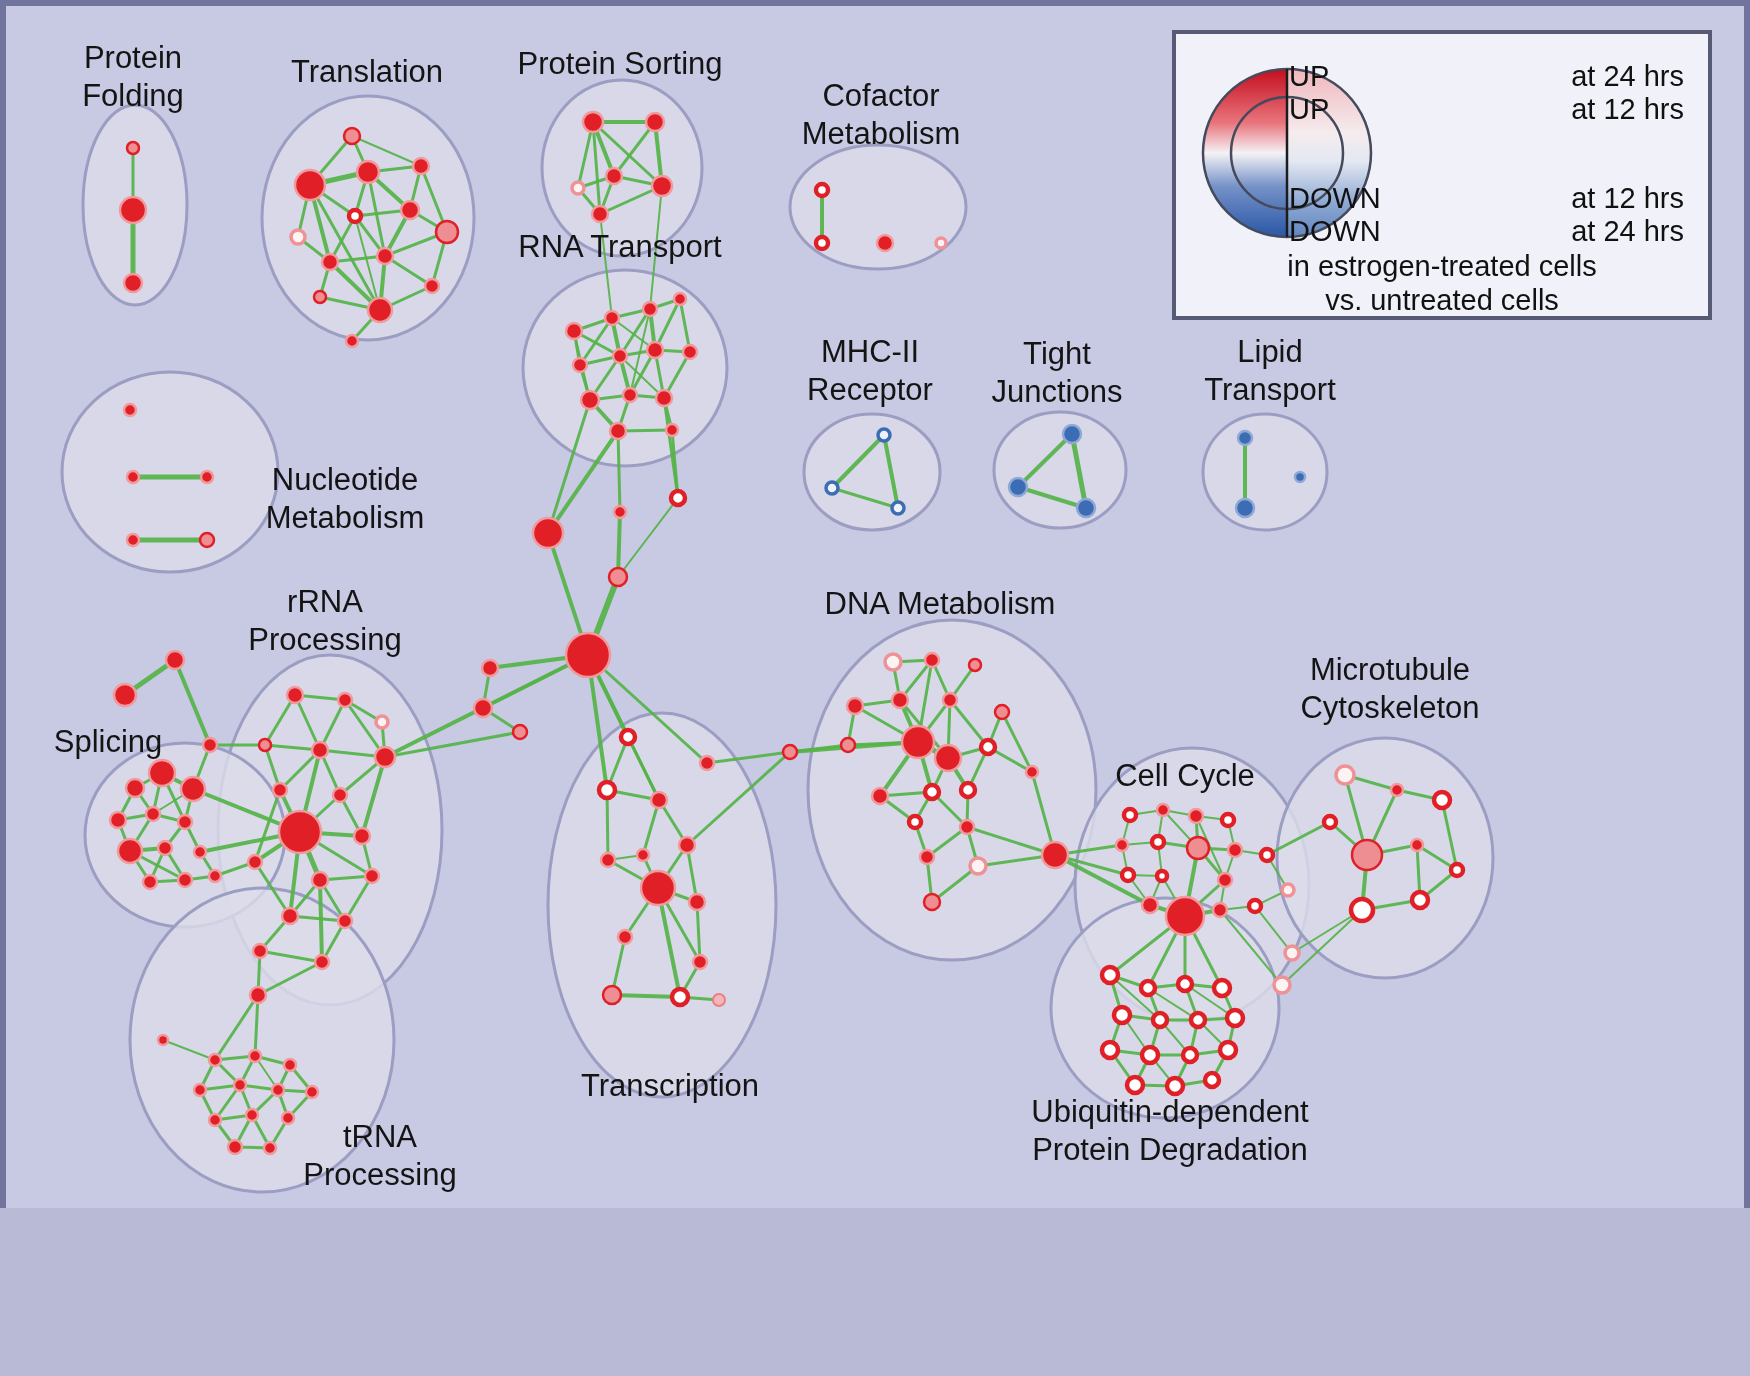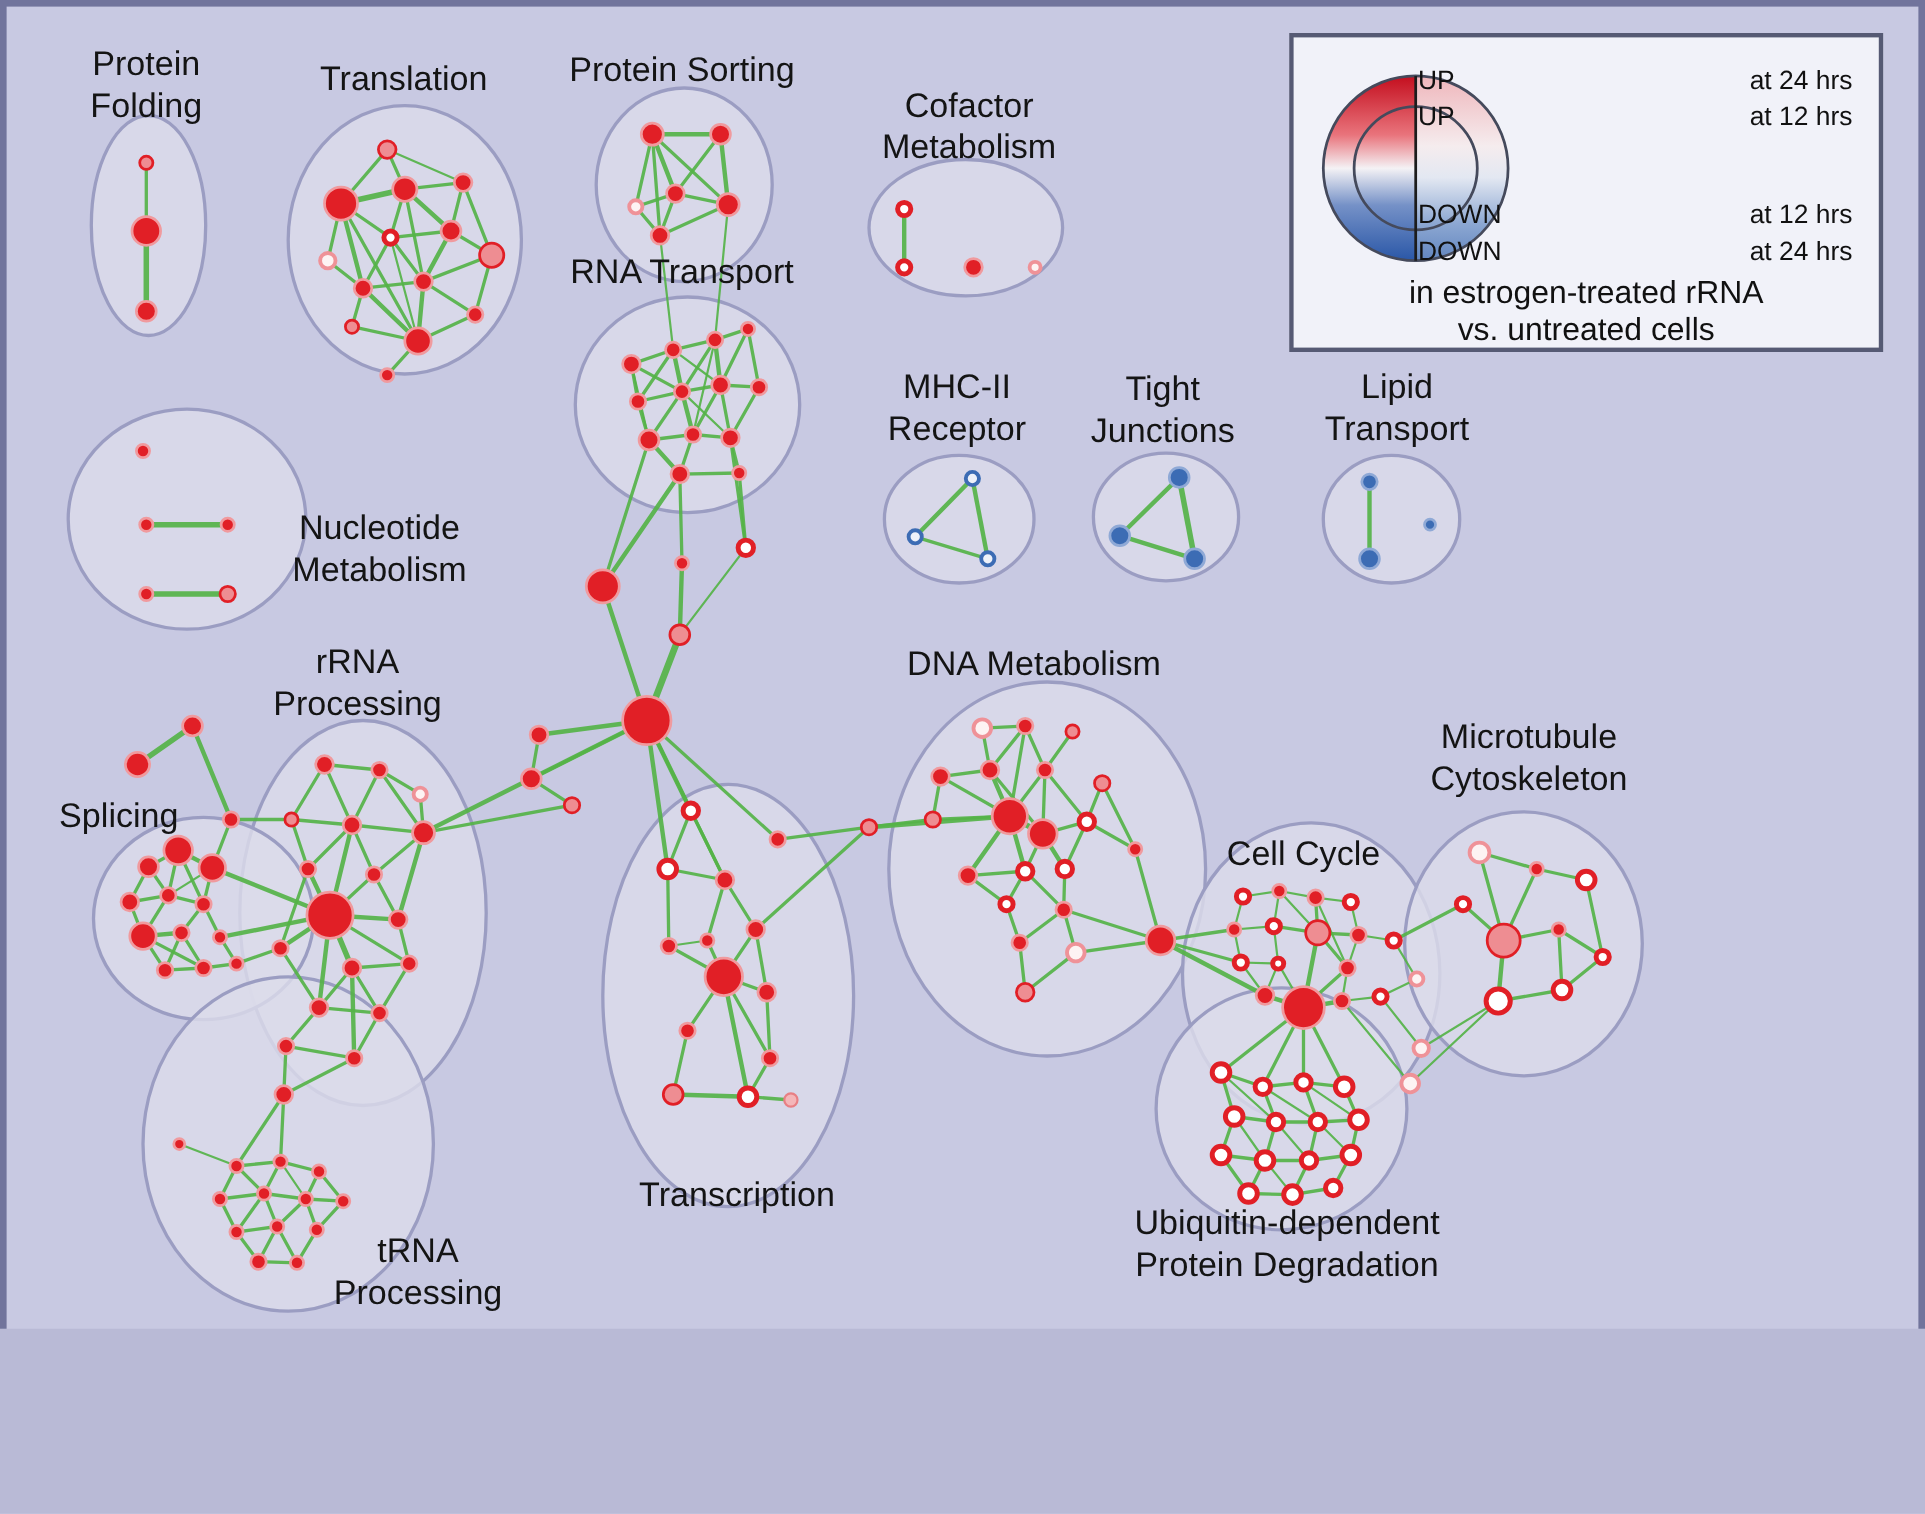--- a/index.html
+++ b/index.html
@@ -6,21 +6,21 @@
   #figure{position:relative;width:1750px;height:1208px;font-family:"Liberation Sans",sans-serif;overflow:hidden;}
   #network-svg{position:absolute;left:0;top:0;width:1750px;height:1376px;}
   #network-svg text{font-family:"Liberation Sans",sans-serif;}
   #legend-box{
     position:absolute;left:1172px;top:30px;width:540px;height:290px;
     background:#f1f2f9;border:4px solid #565a74;box-sizing:border-box;
   }
   #legend-rings-wrap{position:absolute;left:6px;top:14px;width:210px;height:210px;}
   .legend-row{
     position:absolute;left:113px;right:24px;display:flex;justify-content:space-between;
-    font-size:24px;color:#111;white-space:nowrap;
+    font-size:29px;color:#111;white-space:nowrap;
   }
   .legend-row .dir{font-weight:400;}
   #legend-row-0{top:26px;}
   #legend-row-1{top:59px;}
   #legend-row-2{top:148px;}
   #legend-row-3{top:181px;}
   .legend-caption{
     position:absolute;left:0;right:0;text-align:center;font-size:29px;color:#111;
   }
   #legend-caption-1{top:216px;}
@@ -647,17 +647,17 @@
     </div>
     <div class="legend-row" id="legend-row-2">
       <span class="dir">DOWN</span>
       <span class="time">at 12 hrs</span>
     </div>
     <div class="legend-row" id="legend-row-3">
       <span class="dir">DOWN</span>
       <span class="time">at 24 hrs</span>
     </div>
 
-    <div class="legend-caption" id="legend-caption-1">in estrogen-treated rRNA</div>
+    <div class="legend-caption" id="legend-caption-1">in estrogen-treated cells</div>
     <div class="legend-caption" id="legend-caption-2">vs. untreated cells</div>
   </div>
 
 </div>
 
 </body></html>

